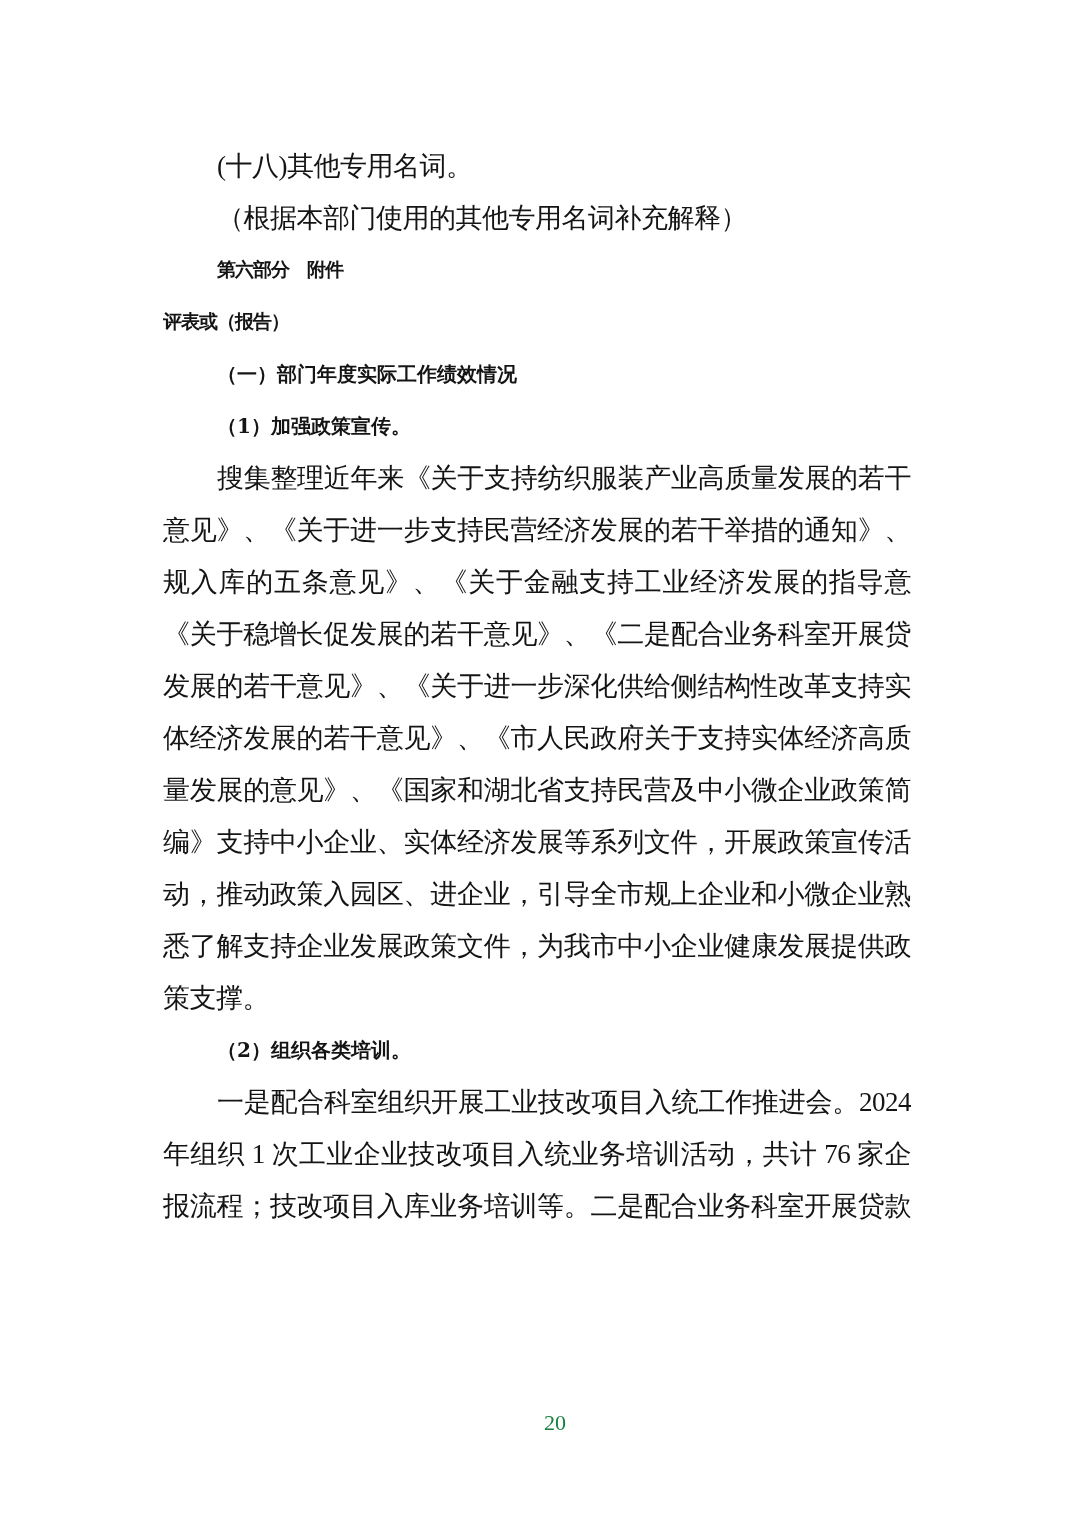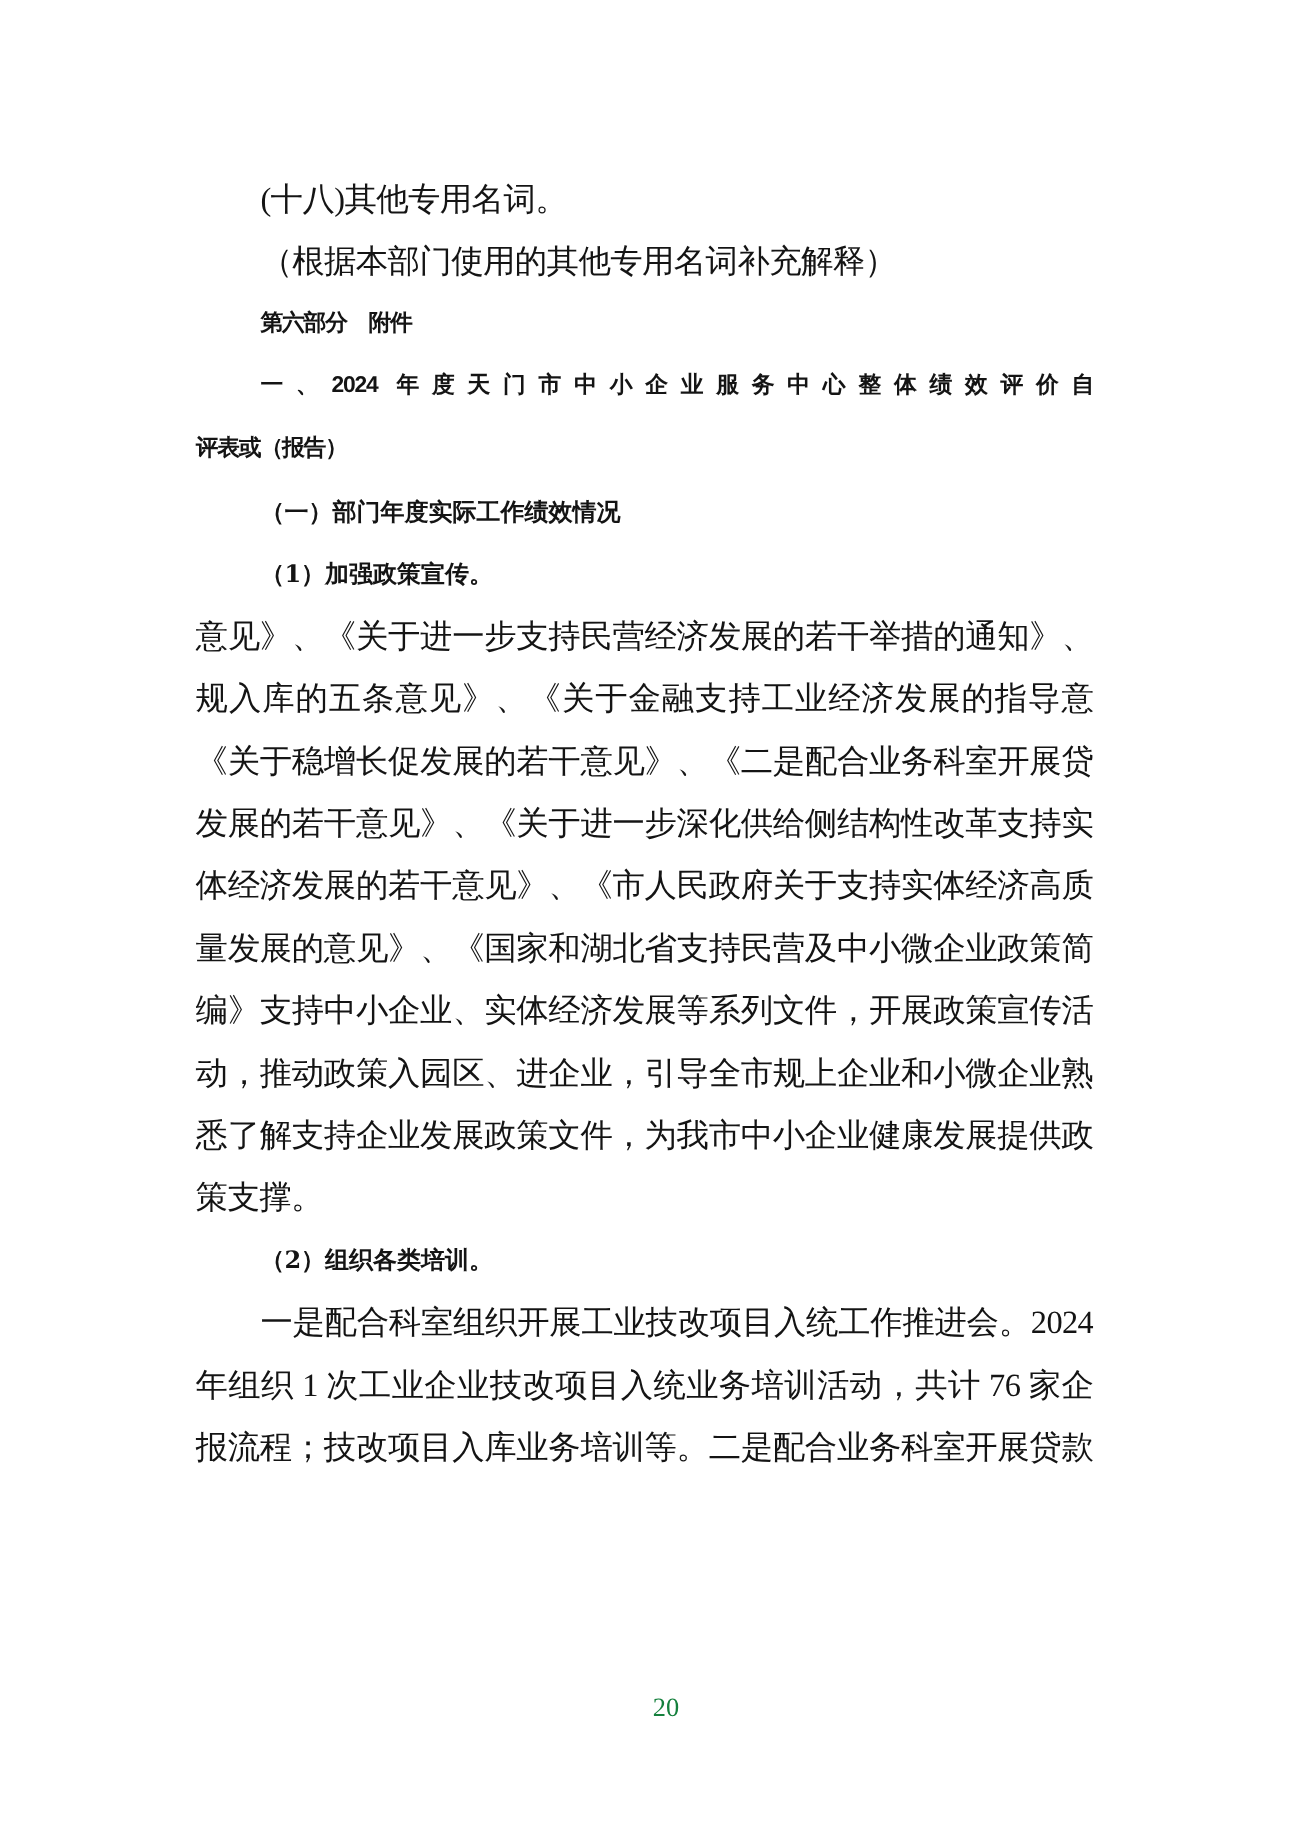--- a/index.html
+++ b/index.html
@@ -73,30 +73,30 @@
       <div class="block style-body">
         <div class="line indent">(十八)其他专用名词。</div>
       </div>
       <div class="block style-body">
         <div class="line indent">（根据本部门使用的其他专用名词补充解释）</div>
       </div>
       <div class="block style-hei">
         <div class="line indent">第六部分　附件</div>
       </div>
       <div class="block style-hei">
-        <div class="line indent fill">一、2024 年度天门市中小企业服务中心整体绩效评价自</div>
         <div class="line">评表或（报告）</div>
       </div>
       <div class="block style-kai">
         <div class="line indent">（一）部门年度实际工作绩效情况</div>
       </div>
       <div class="block style-kai">
         <div class="line indent">（1）加强政策宣传。</div>
       </div>
       <div class="block style-body">
+        <div class="line indent fill">搜集整理近年来《关于支持纺织服装产业高质量发展的若干</div>
         <div class="line fill">意见》、《关于进一步支持民营经济发展的若干举措的通知》、</div>
         <div class="line fill">规入库的五条意见》、《关于金融支持工业经济发展的指导意见》、</div>
         <div class="line fill">《关于稳增长促发展的若干意见》、《二是配合业务科室开展贷款</div>
         <div class="line fill">发展的若干意见》、《关于进一步深化供给侧结构性改革支持实</div>
         <div class="line fill">体经济发展的若干意见》、《市人民政府关于支持实体经济高质</div>
         <div class="line fill">量发展的意见》、《国家和湖北省支持民营及中小微企业政策简</div>
         <div class="line fill">编》支持中小企业、实体经济发展等系列文件，开展政策宣传活</div>
         <div class="line fill">动，推动政策入园区、进企业，引导全市规上企业和小微企业熟</div>
         <div class="line fill">悉了解支持企业发展政策文件，为我市中小企业健康发展提供政</div>
         <div class="line">策支撑。</div>

